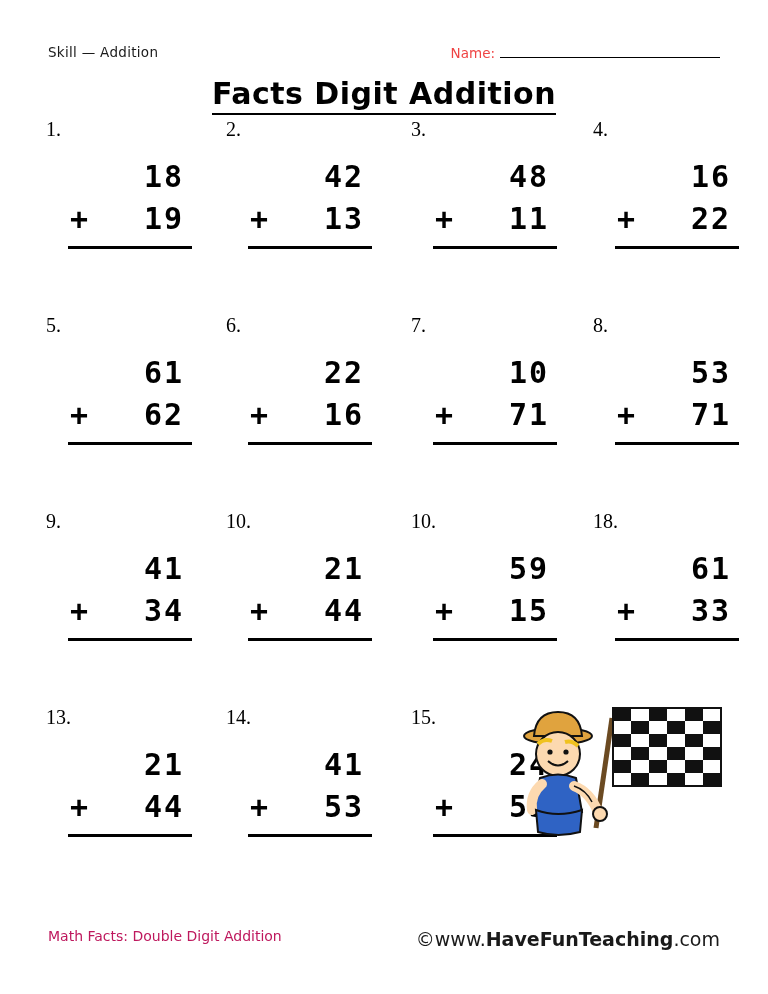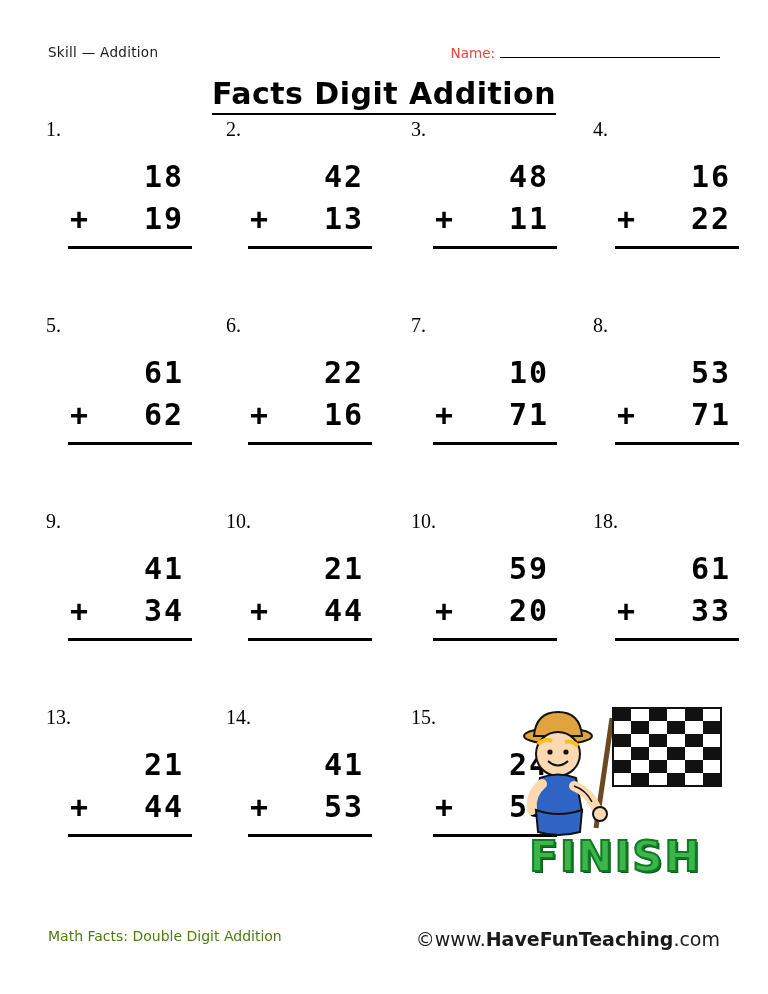--- a/index.html
+++ b/index.html
@@ -157,21 +157,21 @@
     text-shadow: 2px 2px 0 #0c5d19;
   }
 
   
   .footer-left {
     position: absolute;
     left: 48px;
     top: 928px;
     font-family: "DejaVu Sans", sans-serif;
     font-size: 14px;
-    color: #4d7c0f;
+    color: #be185d;
   }
   .footer-right {
     position: absolute;
     right: 48px;
     top: 928px;
     font-family: "DejaVu Sans", sans-serif;
     font-size: 19px;
     color: #1a1a1a;
     white-space: nowrap;
   }
@@ -279,21 +279,21 @@
         <div class="problem">
           <div class="prob-line">21</div>
           <div class="prob-line"><span class="op">+</span><span>44</span></div>
           <div class="prob-rule"></div>
         </div>
       </div>
       <div class="cell c2">
         <div class="q-num">10.</div>
         <div class="problem">
           <div class="prob-line">59</div>
-          <div class="prob-line"><span class="op">+</span><span>20</span></div>
+          <div class="prob-line"><span class="op">+</span><span>15</span></div>
           <div class="prob-rule"></div>
         </div>
       </div>
       <div class="cell c3">
         <div class="q-num">18.</div>
         <div class="problem">
           <div class="prob-line">61</div>
           <div class="prob-line"><span class="op">+</span><span>33</span></div>
           <div class="prob-rule"></div>
         </div>
@@ -374,21 +374,20 @@
 
       <path d="M74 86 q16 6 24 26" stroke="#fcd9b0" stroke-width="10" fill="none" stroke-linecap="round"></path>
       <path d="M74 86 q12 4 18 16" stroke="#111" stroke-width="1.5" fill="none"></path>
 
       <circle cx="100" cy="114" r="7" fill="#fcd9b0" stroke="#111" stroke-width="2"></circle>
 
       <path d="M42 84 q-12 10 -10 26" stroke="#fcd9b0" stroke-width="10" fill="none" stroke-linecap="round"></path>
 
       <path d="M36 110 q22 8 46 0 l-2 22 q-22 6 -42 0 Z" fill="#2f63c4" stroke="#111" stroke-width="2"></path>
     </svg>
-    <div class="finish-word">FINISH</div>
   </div>
 
   <div class="footer-left">Math Facts: Double Digit Addition</div>
   <div class="footer-right">
     <span>©www.</span><b>HaveFunTeaching</b><span>.com</span>
   </div>
 
 </div>
 
 </body></html>

